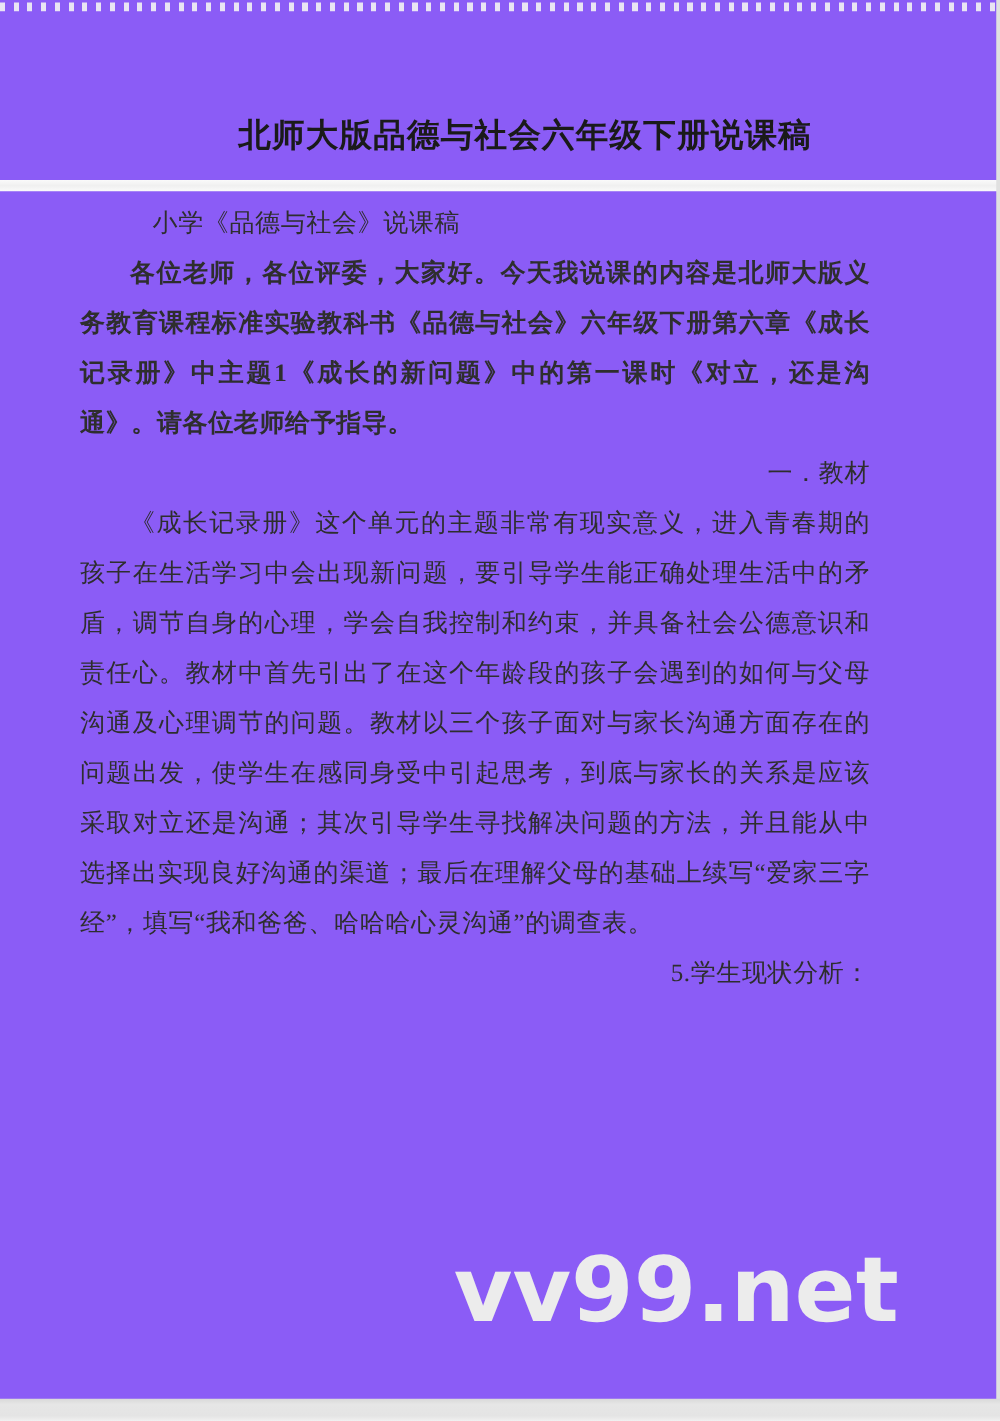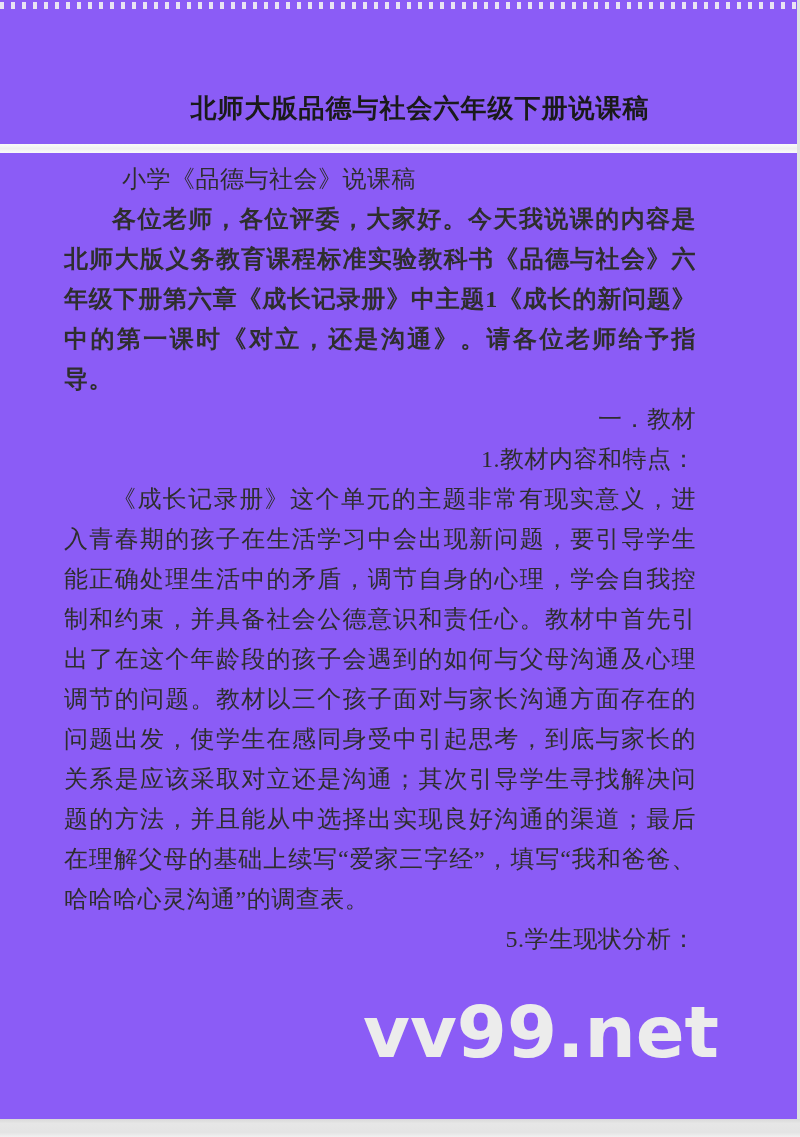--- a/index.html
+++ b/index.html
@@ -35,21 +35,21 @@
   
   .scan-band {
     position: absolute;
     top: 144px; left: 0;
     width: 100%; height: 9px;
     background: linear-gradient(#fafafa, #f0f0f0 50%, #fafafa);
   }
   .content {
     margin: 35px 0 0 64px;
     width: 632px;
-    font-size: 24px;
+    font-size: 20px;
     line-height: 40px;
     letter-spacing: 0.5px;
     color: #2e2e2e;
     text-align: justify;
   }
   .content p { margin: 0; }
   .sub1 { text-indent: 58px; text-align: left; }
   .sub2 { text-indent: 39px; text-align: left; }
   .para { text-indent: 2em; }
   .heading { text-indent: 2em; text-align: right; }
@@ -91,21 +91,20 @@
   <div class="top-perforation"></div>
 
   <h1 class="doc-title">北师大版品德与社会六年级下册说课稿</h1>
 
   <div class="scan-band"></div>
 
   <div class="content">
     <p class="sub1">小学《品德与社会》说课稿</p>
     <p class="para p1">各位老师，各位评委，大家好。今天我说课的内容是北师大版义务教育课程标准实验教科书《品德与社会》六年级下册第六章《成长记录册》中主题1《成长的新问题》中的第一课时《对立，还是沟通》。请各位老师给予指导。</p>
     <p class="heading h-material">一．教材</p>
-    <p class="heading h-content">1.教材内容和特点：</p>
     <p class="para p2">《成长记录册》这个单元的主题非常有现实意义，进入青春期的孩子在生活学习中会出现新问题，要引导学生能正确处理生活中的矛盾，调节自身的心理，学会自我控制和约束，并具备社会公德意识和责任心。教材中首先引出了在这个年龄段的孩子会遇到的如何与父母沟通及心理调节的问题。教材以三个孩子面对与家长沟通方面存在的问题出发，使学生在感同身受中引起思考，到底与家长的关系是应该采取对立还是沟通；其次引导学生寻找解决问题的方法，并且能从中选择出实现良好沟通的渠道；最后在理解父母的基础上续写“爱家三字经”，填写“我和爸爸、哈哈哈心灵沟通”的调查表。</p>
     <p class="heading h-students">5.学生现状分析：</p>
   </div>
 
   <div class="watermark">vv99.net</div>
 
   <div class="right-edge"></div>
   <div class="bottom-bar"></div>
 
 </div>

